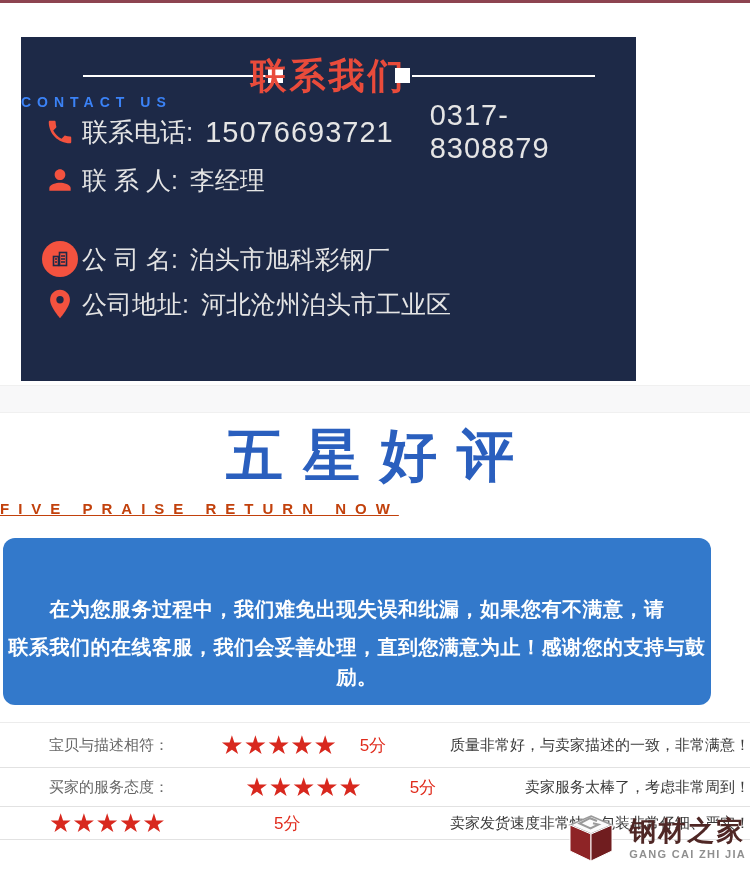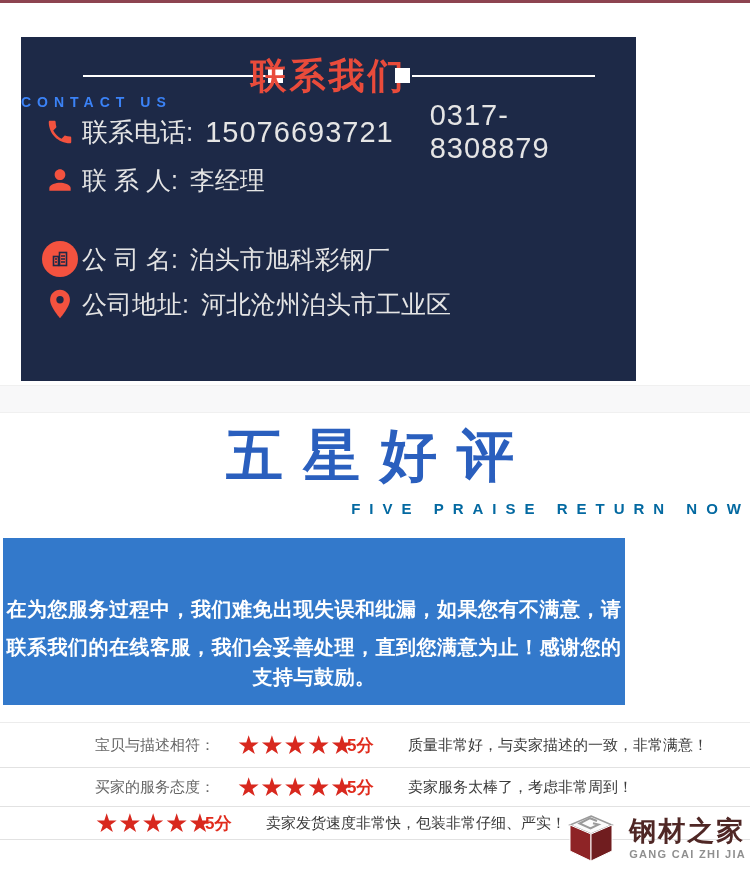--- a/index.html
+++ b/index.html
@@ -36,39 +36,39 @@
   .circle-ic{width:36px;height:36px;border-radius:50%;background:#f3523f;
     display:flex;align-items:center;justify-content:center;}
 
   
   .gray-strip{position:absolute;left:0;top:385px;width:750px;height:26px;background:#f8f8f9;
     border-top:1px solid #f0f0f0;border-bottom:1px solid #f0f0f0;}
 
   
   .praise-title{position:absolute;top:418px;left:0;width:100%;text-align:center;
     font-size:57px;font-weight:bold;color:#2a5fbe;letter-spacing:20px;padding-left:10px;box-sizing:border-box;}
-  .praise-sub{position:absolute;top:500px;left:0;width:100%;text-align:right;
-    font-size:15px;font-weight:bold;color:#0369a1;letter-spacing:9px;}
+  .praise-sub{position:absolute;top:500px;left:0;width:100%;text-align:left;
+    font-size:15px;font-weight:bold;color:#c2410c;letter-spacing:9px;text-decoration:underline;}
 
   
-  .notice{position:absolute;left:3px;top:538px;width:622px;height:167px;background:#3379cb;
-    border-radius:0;color:#fff;text-align:center;box-sizing:border-box;padding-top:56px;}
+  .notice{position:absolute;left:3px;top:538px;width:708px;height:167px;background:#3379cb;
+    border-radius:12px;color:#fff;text-align:center;box-sizing:border-box;padding-top:56px;}
   .notice .nline{font-size:20px;font-weight:bold;letter-spacing:0.5px;line-height:30px;}
   .notice .nline + .nline{margin-top:8px;}
 
   
   .reviews{position:absolute;left:0;top:722px;width:750px;border-top:1px solid #ececec;}
   .rrow{display:flex;align-items:center;border-bottom:1px solid #e2e2e2;
-    padding-left:95px;box-sizing:border-box;}
+    padding-left:49px;box-sizing:border-box;justify-content:space-between;}
   .rrow-0{height:45px;}
   .rrow-1{height:39px;}
   .rrow-2{height:33px;}
   .rlabel{width:142px;font-size:15px;color:#666;flex:0 0 142px;}
   .rstars{width:110px;flex:0 0 110px;font-size:26px;line-height:1;color:#d8281e;letter-spacing:0px;}
-  .rscore{width:55px;flex:0 0 55px;font-size:17px;font-weight:bold;color:#e02b1c;}
+  .rscore{width:55px;flex:0 0 55px;font-size:17px;font-weight:normal;color:#e02b1c;}
   .rcomment{margin-left:6px;font-size:15px;color:#3a3a3a;}
 
   
   .logo{position:absolute;right:4px;top:813px;display:flex;align-items:flex-start;z-index:2;}
   .logo-cube{width:48px;height:54px;}
   .logo-text{margin-left:14px;padding-top:4px;}
   .logo-name{font-size:27px;font-weight:bold;color:#4f2725;letter-spacing:2px;line-height:1.05;}
   .logo-tag{font-size:11px;font-weight:bold;color:#8f8f8f;letter-spacing:1.3px;margin-top:3px;}
 </style>
 </head>

